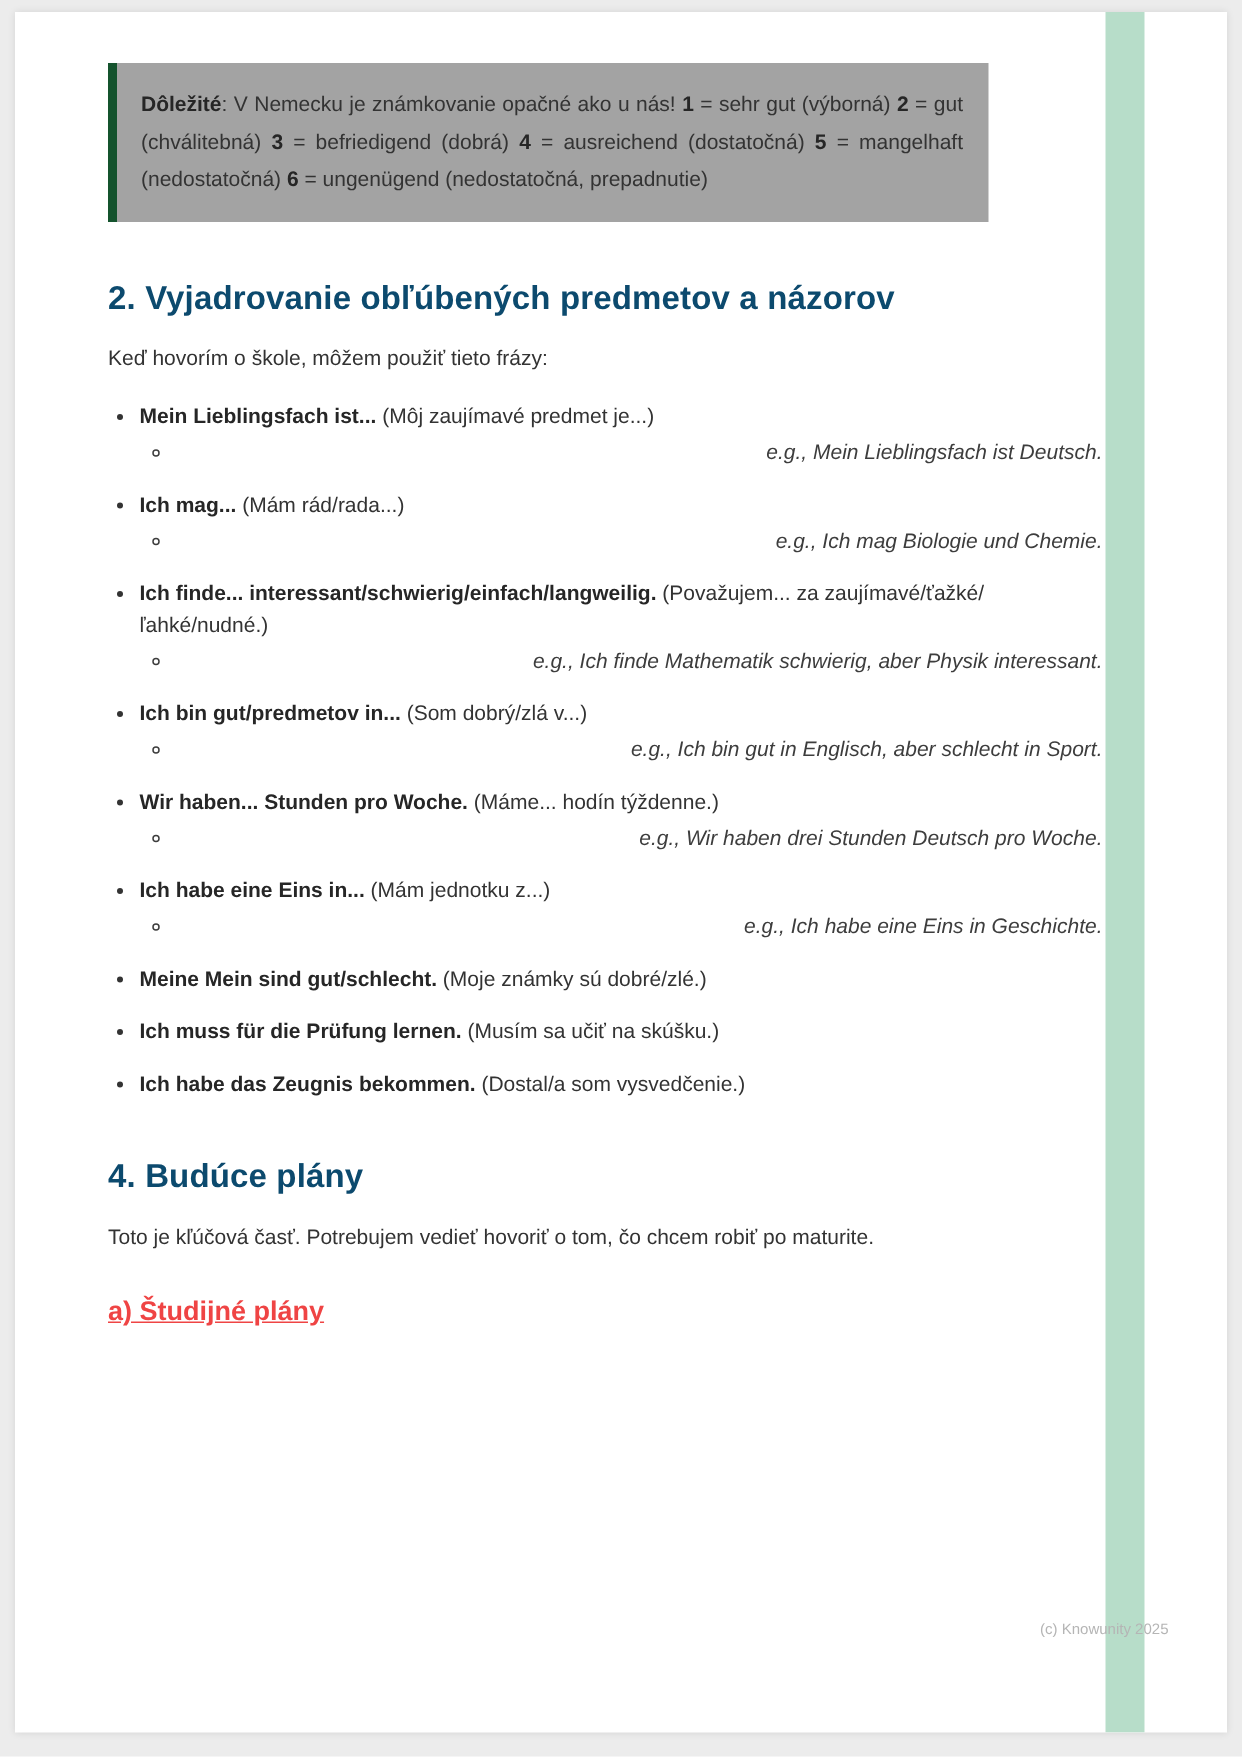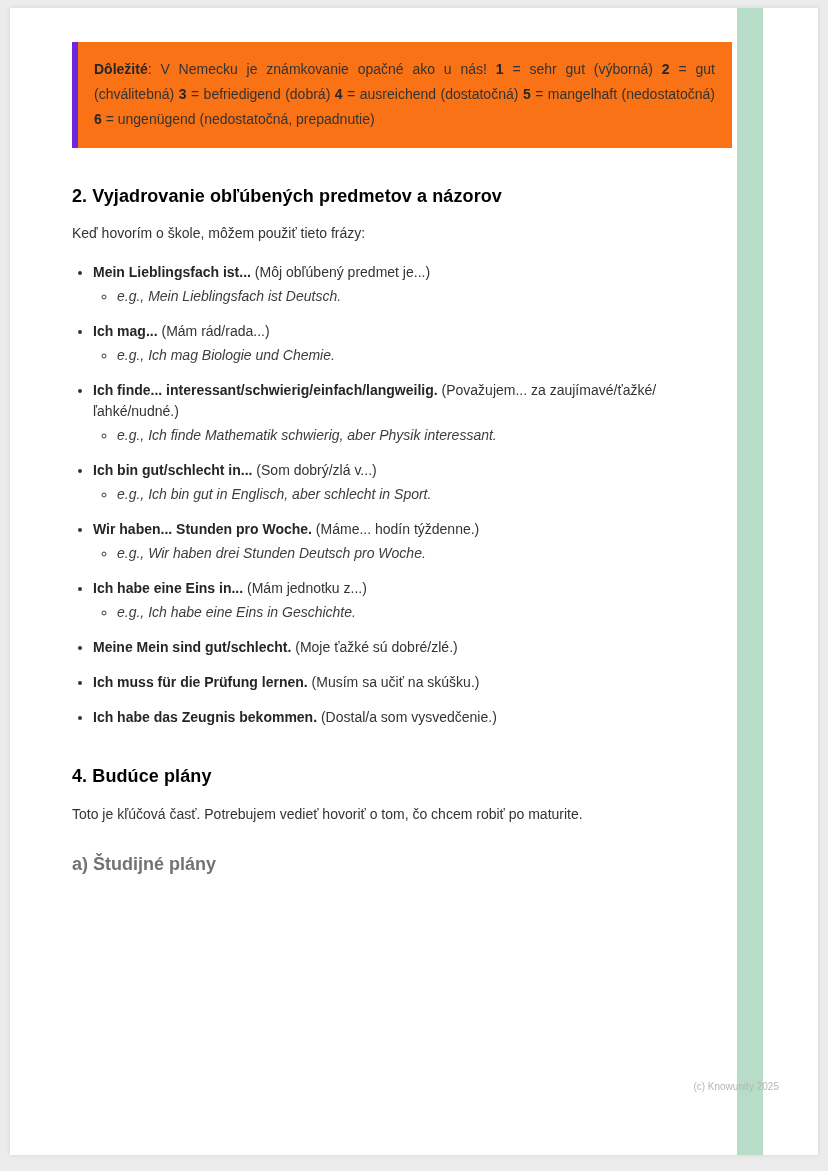--- a/index.html
+++ b/index.html
@@ -25,44 +25,45 @@
     width: 26px;
     background: #b7ddc9;
     z-index: 1;
   }
   .content {
     position: relative;
     padding: 34px 83px 0 62px;
     z-index: 2;
   }
   .callout {
-    width: 660px;
-    background: #f97316;
-    border-left: 6px solid #6d28d9;
+    width: 587px;
+    background: #a3a3a3;
+    border-left: 6px solid #14532d;
     padding: 15px 17px 15px 16px;
   }
   .callout p {
     text-align: justify;
     line-height: 1.8;
     font-size: 14px;
     color: #333333;
   }
   .callout b, .phrase-bold { font-weight: 700; color: #262626; }
   h2.section-heading {
-    font-size: 18px;
+    font-size: 22px;
     font-weight: 700;
-    color: #000000;
+    color: #0c4a6e;
     margin: 38px 0 16px 0;
     letter-spacing: 0.1px;
   }
   h3.subheading {
     font-size: 18px;
     font-weight: 700;
-    color: #737373;
+    color: #ef4444;
     margin: 28px 0 15px 0;
+    text-decoration: underline;
   }
   p.intro { margin: 0 0 18px 0; line-height: 1.55; }
   p.para-just {
     text-align: justify;
     max-width: 590px;
     line-height: 1.65;
     margin: 0 0 22px 0;
   }
   ul.main {
     list-style: disc outside;
@@ -76,20 +77,21 @@
   ul.sub {
     list-style: circle outside;
     padding-left: 24px;
     margin-top: 3px;
   }
   ul.sub > li {
     font-style: italic;
     color: #3d3d3d;
     margin: 0;
     line-height: 1.5;
+    text-align: right;
   }
   .footer {
     position: absolute;
     right: 39px;
     bottom: 63px;
     font-size: 10px;
     color: #b5b5b5;
     z-index: 3;
   }
 </style>
@@ -102,55 +104,55 @@
   <main class="content">
 
     <aside class="callout">
       <p><b>Dôležité</b><span>: V Nemecku je známkovanie opačné ako u nás! </span><b>1</b><span> = sehr gut (výborná) </span><b>2</b><span> = gut (chválitebná) </span><b>3</b><span> = befriedigend (dobrá) </span><b>4</b><span> = ausreichend (dostatočná) </span><b>5</b><span> = mangelhaft (nedostatočná) </span><b>6</b><span> = ungenügend (nedostatočná, prepadnutie)</span></p>
     </aside>
 
     <h2 class="section-heading">2. Vyjadrovanie obľúbených predmetov a názorov</h2>
     <p class="intro">Keď hovorím o škole, môžem použiť tieto frázy:</p>
 
     <ul class="main">
-      <li><b class="phrase-bold">Mein Lieblingsfach ist...</b><span> (Môj obľúbený predmet je...)</span>
+      <li><b class="phrase-bold">Mein Lieblingsfach ist...</b><span> (Môj zaujímavé predmet je...)</span>
         <ul class="sub">
           <li>e.g., Mein Lieblingsfach ist Deutsch.</li>
         </ul>
       </li>
       <li><b class="phrase-bold">Ich mag...</b><span> (Mám rád/rada...)</span>
         <ul class="sub">
           <li>e.g., Ich mag Biologie und Chemie.</li>
         </ul>
       </li>
       <li><b class="phrase-bold">Ich finde... interessant/schwierig/einfach/langweilig.</b><span> (Považujem... za zaujímavé/ťažké/ľahké/nudné.)</span>
         <ul class="sub">
           <li>e.g., Ich finde Mathematik schwierig, aber Physik interessant.</li>
         </ul>
       </li>
-      <li><b class="phrase-bold">Ich bin gut/schlecht in...</b><span> (Som dobrý/zlá v...)</span>
+      <li><b class="phrase-bold">Ich bin gut/predmetov in...</b><span> (Som dobrý/zlá v...)</span>
         <ul class="sub">
           <li>e.g., Ich bin gut in Englisch, aber schlecht in Sport.</li>
         </ul>
       </li>
       <li><b class="phrase-bold">Wir haben... Stunden pro Woche.</b><span> (Máme... hodín týždenne.)</span>
         <ul class="sub">
           <li>e.g., Wir haben drei Stunden Deutsch pro Woche.</li>
         </ul>
       </li>
     </ul>
 
 
     <ul class="main">
       <li><b class="phrase-bold">Ich habe eine Eins in...</b><span> (Mám jednotku z...)</span>
         <ul class="sub">
           <li>e.g., Ich habe eine Eins in Geschichte.</li>
         </ul>
       </li>
-      <li><b class="phrase-bold">Meine Mein sind gut/schlecht.</b><span> (Moje ťažké sú dobré/zlé.)</span></li>
+      <li><b class="phrase-bold">Meine Mein sind gut/schlecht.</b><span> (Moje známky sú dobré/zlé.)</span></li>
       <li><b class="phrase-bold">Ich muss für die Prüfung lernen.</b><span> (Musím sa učiť na skúšku.)</span></li>
       <li><b class="phrase-bold">Ich habe das Zeugnis bekommen.</b><span> (Dostal/a som vysvedčenie.)</span></li>
     </ul>
 
     <h2 class="section-heading">4. Budúce plány</h2>
     <p class="para-just">Toto je kľúčová časť. Potrebujem vedieť hovoriť o tom, čo chcem robiť po maturite.</p>
 
     <h3 class="subheading">a) Študijné plány</h3>
 
 

